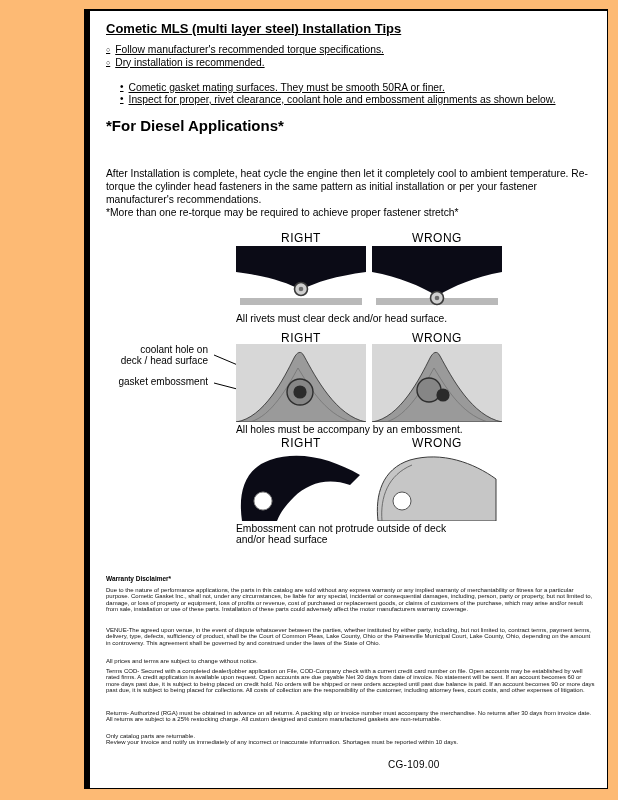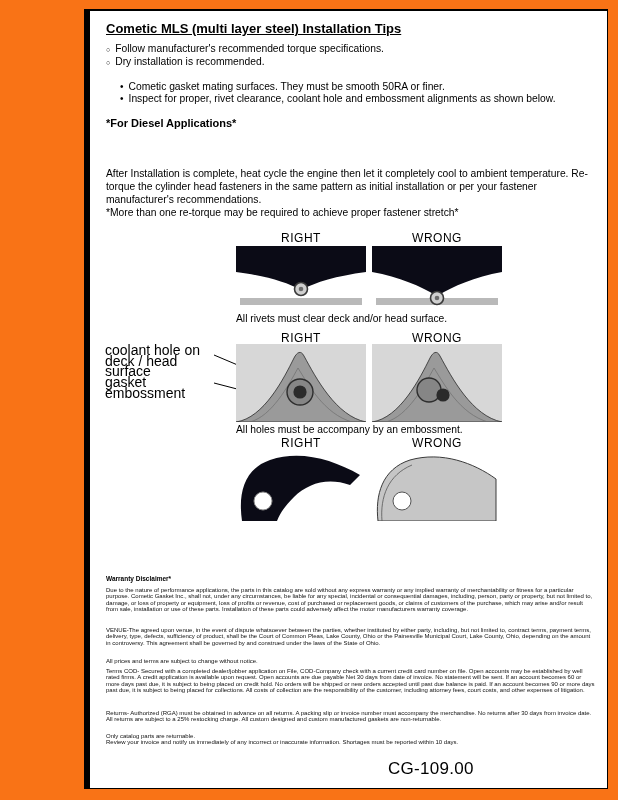--- a/index.html
+++ b/index.html
@@ -1,35 +1,35 @@
 <!DOCTYPE html>
 <html><head>
 <meta charset="utf-8">
 <style>
   * { margin:0; padding:0; box-sizing:border-box; }
   html,body { width:618px; height:800px; }
   body { background:#ffffff; font-family:"Liberation Sans", sans-serif; color:#000; position:relative; overflow:hidden; }
-  .page { position:absolute; inset:0; background:#f97316; }
+  .page { position:absolute; inset:0; background:#fdba74; }
   .frame { position:absolute; left:84px; top:9px; width:524px; height:780px; background:#fff;
            border:1px solid #000; border-left:6px solid #000; border-top:2px solid #000; }
   .abs { position:absolute; }
   .title { font-size:13px; font-weight:bold; text-decoration:underline; white-space:nowrap; }
-  .brow { display:flex; gap:5px; font-size:10.3px; align-items:flex-start; white-space:nowrap; }
+  .brow { display:flex; gap:5px; font-size:10.3px; align-items:center; white-space:nowrap;text-decoration:underline; }
   .mk1 { font-size:7px; line-height:12px; position:relative; top:1px; }
   .mk2 { font-size:10px; line-height:12px; }
-  .h2  { font-size:11px; font-weight:bold; white-space:nowrap; }
+  .h2  { font-size:15px; font-weight:bold; white-space:nowrap; }
   .body-text { font-size:10.3px; line-height:12.8px; width:486px; }
   .note { font-size:10.3px; white-space:nowrap; }
   .lbl { position:absolute; width:130px; text-align:center; font-size:12px; letter-spacing:0.5px; }
   .panel { position:absolute; width:130px; line-height:0; }
   .cap { position:absolute; font-size:10.3px; }
-  .callout { position:absolute; left:15px; width:114px; font-size:14px; line-height:10.5px; }
+  .callout { position:absolute; left:4px; width:114px; text-align:right; font-size:10px; line-height:10.5px; }
   .fine-h { font-size:6.5px; font-weight:bold; }
   .fine { font-size:6px; line-height:6.4px; width:490px; color:#111; }
-  .footer-code { font-size:17px; letter-spacing:0.3px; white-space:nowrap; }
+  .footer-code { font-size:10px; letter-spacing:0.3px; white-space:nowrap; }
 </style>
 </head>
 <body>
 
 <div class="page">
   <div class="frame">
 
     <div class="abs title" style="left:16px; top:10px;">Cometic MLS (multi layer steel) Installation Tips</div>
 
     <div class="abs brow" style="left:16px; top:32px;">
@@ -117,20 +117,21 @@
         <circle cx="27" cy="50" r="9" fill="#ffffff" stroke="#8a8a8a" stroke-width="1"></circle>
       </svg>
     </div>
     <div class="panel" style="left:282px; top:440px;">
       <svg width="130" height="70" viewBox="0 0 130 70">
         <path d="M6,70 C3,44 10,18 38,9 C70,0 102,12 124,28 L124,70 Z" fill="#c6c6c6" stroke="#3a3a3a" stroke-width="1"></path>
         <path d="M10,70 C8,46 16,24 40,14" fill="none" stroke="#555555" stroke-width="0.8"></path>
         <circle cx="30" cy="50" r="9" fill="#ffffff" stroke="#555555" stroke-width="1"></circle>
       </svg>
     </div>
+    <div class="cap" style="left:146px; top:512px; width:235px;">Embossment can not protrude outside of deck and/or head surface</div>
 
     <div class="abs fine-h" style="left:16px; top:564px;">Warranty Disclaimer*</div>
     <div class="abs fine" style="left:16px; top:576px;">Due to the nature of performance applications, the parts in this catalog are sold without any express warranty or any implied warranty of merchantability or fitness for a particular purpose.  Cometic Gasket Inc., shall not, under any circumstances, be liable for any special, incidental or consequential damages, including, person, party or property, but not limited to, damage, or loss of property or equipment, loss of profits or revenue, cost of purchased or replacement goods, or claims of customers of the purchase, which may arise and/or result from sale, installation or use of these parts.  Installation of these parts could adversely affect the motor manufacturers warranty coverage.</div>
     <div class="abs fine" style="left:16px; top:616px;">VENUE-The agreed upon venue, in the event of dispute whatsoever between the parties, whether instituted by either party, including, but not limited to, contract terms, payment terms, delivery, type, defects, sufficiency of product, shall be the Court of Common Pleas, Lake County, Ohio or the Painesville Municipal Court, Lake County, Ohio, depending on the amount in controversy.  This agreement shall be governed by and construed under the laws of the State of Ohio.</div>
     <div class="abs fine" style="left:16px; top:647px;">All prices and terms are subject to change without notice.</div>
     <div class="abs fine" style="left:16px; top:657px;">Terms COD- Secured with a completed dealer/jobber application on File, COD-Company check with a current credit card number on file.  Open accounts may be established by well rated firms.  A credit application is available upon request.  Open accounts are due payable Net 30 days from date of invoice.  No statement will be sent.  If an account becomes 60 or more days past due, it is subject to being placed on credit hold.  No orders will be shipped or new orders accepted until past due balance is paid.  If an account becomes 90 or more days past due, it is subject to being placed for collections.  All costs of collection are the responsibility of the customer, including attorney fees, court costs, and other expenses of litigation.</div>
     <div class="abs fine" style="left:16px; top:699px;">Returns- Authorized (RGA) must be obtained in advance on all returns.  A packing slip or invoice number must accompany the merchandise.  No returns after 30 days from invoice date.  All returns are subject to a 25% restocking charge.  All custom designed and custom manufactured gaskets are non-returnable.</div>
     <div class="abs fine" style="left:16px; top:722px;">
       <span>Only catalog parts are returnable.</span><br>
       <span>Review your invoice and notify us immediately of any incorrect or inaccurate information.  Shortages must be reported within 10 days.</span>

